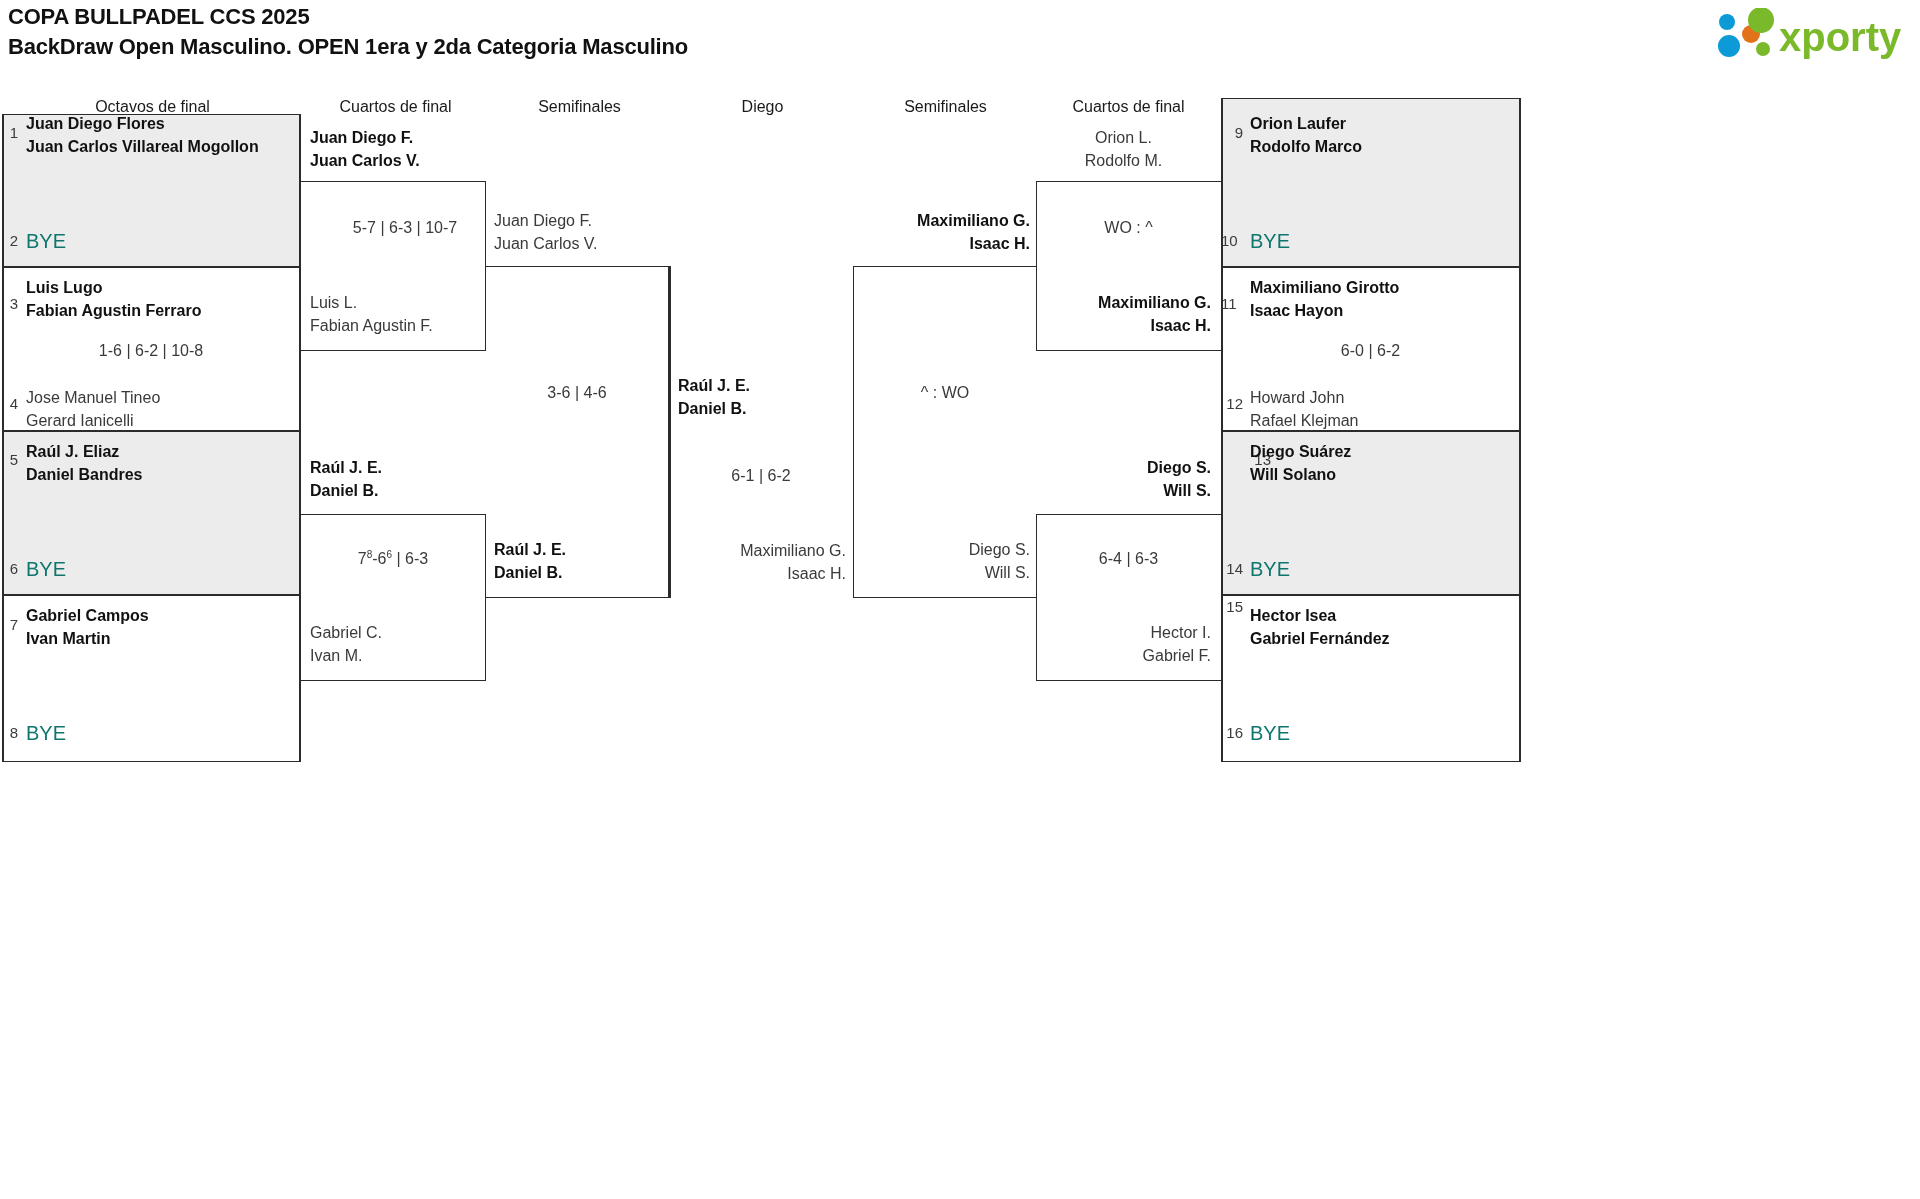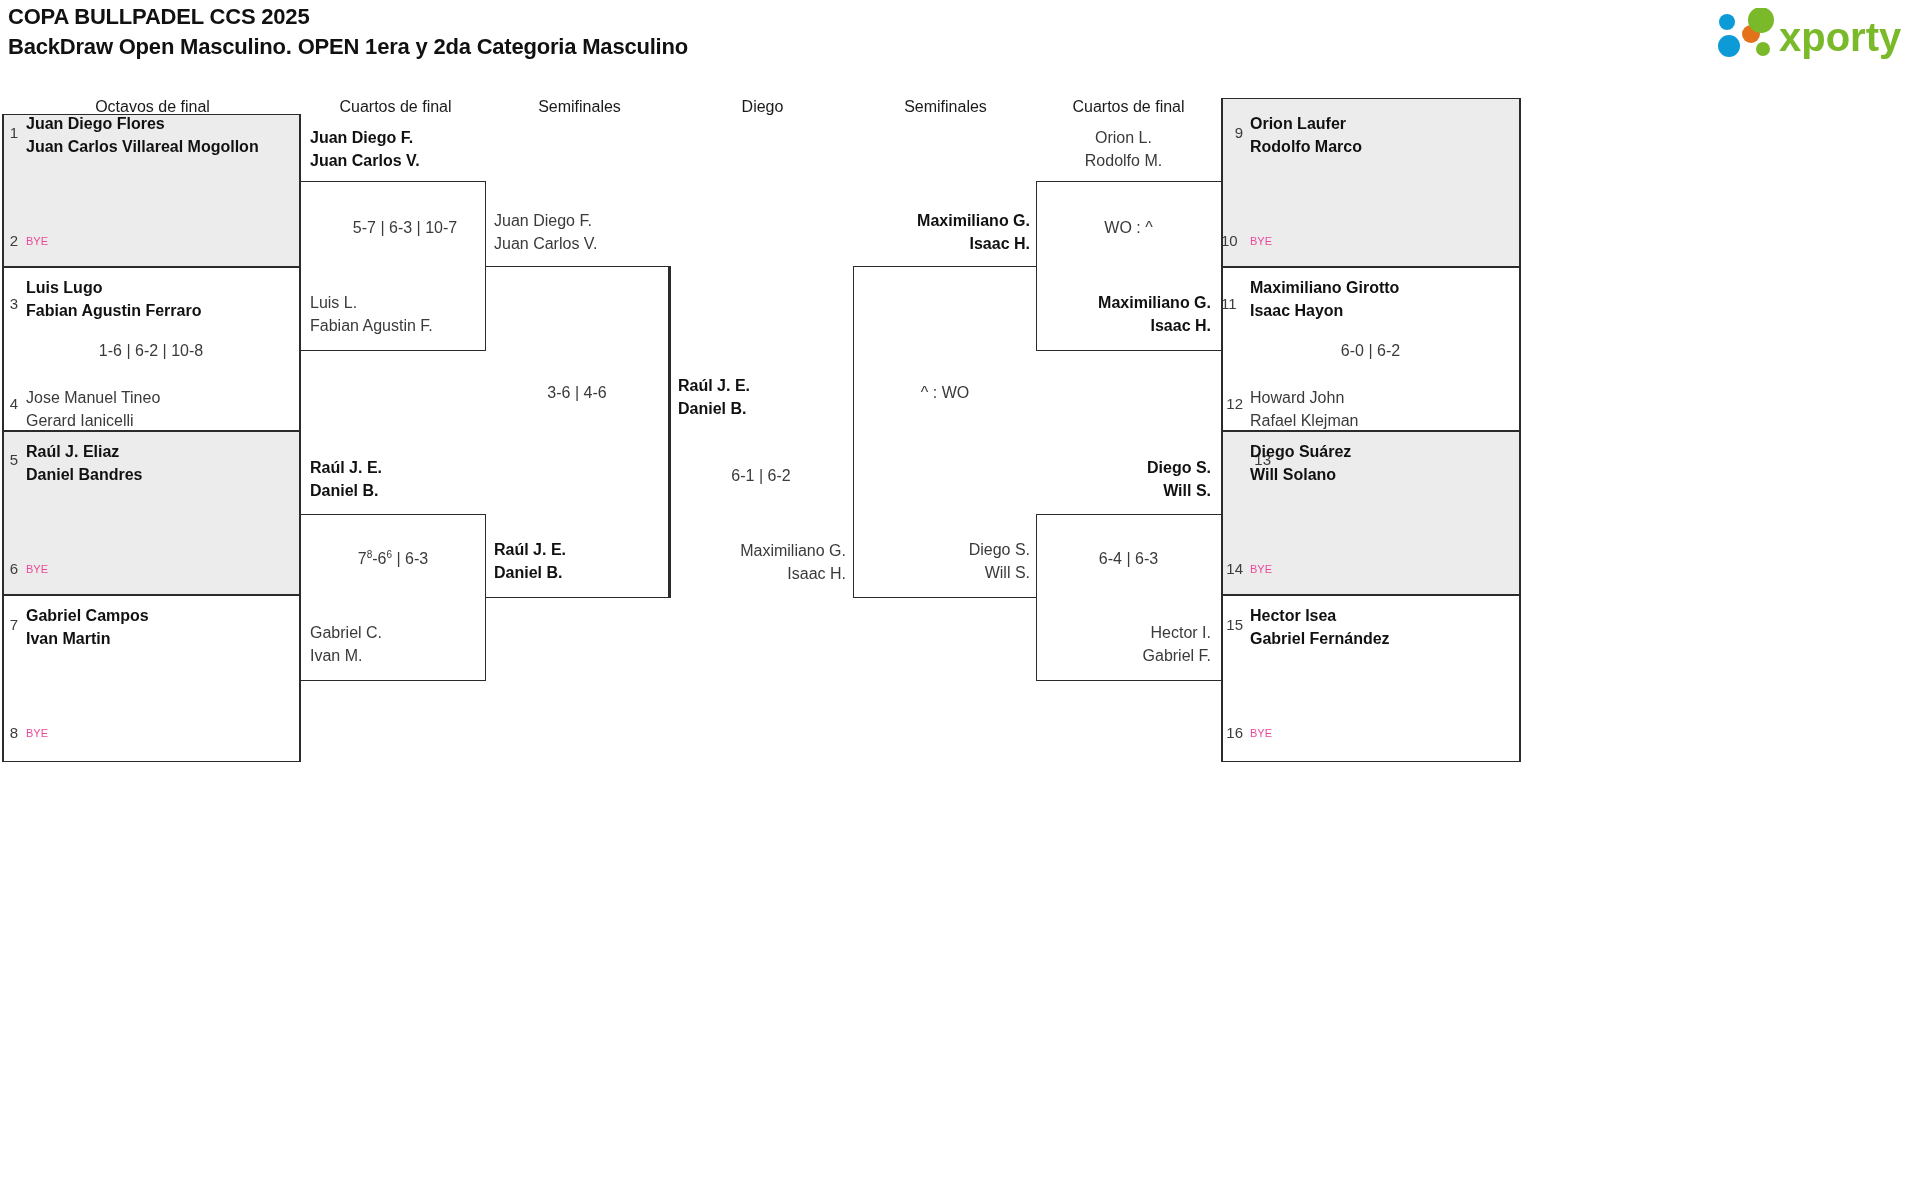--- a/index.html
+++ b/index.html
@@ -45,21 +45,21 @@
     text-align:right;
   }
   .pair{
     position:absolute;font-size:16px;line-height:23px;white-space:nowrap;
   }
   .pair.win{font-weight:bold;color:#111;}
   .pair.lose{font-weight:normal;color:#3a3a3a;}
   .pair.ralign{text-align:right;}
 
   .bye{
-    position:absolute;font-size:11px;color:#ec4899;line-height:20px;
+    position:absolute;font-size:20px;color:#0f766e;line-height:20px;
   }
 
   .score{
     position:absolute;font-size:16px;color:#3a3a3a;white-space:nowrap;
     line-height:20px;text-align:center;
   }
   .score sup{font-size:10px;vertical-align:super;line-height:0;}
 
   
   .conn{
@@ -249,21 +249,21 @@
 <div class="abs slot shaded" style="left:1221px;top:431px;width:299px;height:164px;"></div>
 <div class="abs seed" style="left:1249px;top:452px;width:22px;">13</div>
 <div class="abs pair win" style="left:1250px;top:440px;">
   <div>Diego Suárez</div>
   <div>Will Solano</div>
 </div>
 <div class="abs seed" style="left:1221px;top:561px;width:22px;text-align:right;">14</div>
 <div class="abs bye" style="left:1250px;top:559px;">BYE</div>
 
 <div class="abs slot plain" style="left:1221px;top:595px;width:299px;height:167px;"></div>
-<div class="abs seed" style="left:1221px;top:617px;width:22px;text-align:right;">15</div>
+<div class="abs seed" style="left:1221px;top:599px;width:22px;text-align:right;">15</div>
 <div class="abs pair win" style="left:1250px;top:604px;">
   <div>Hector Isea</div>
   <div>Gabriel Fernández</div>
 </div>
 <div class="abs seed" style="left:1221px;top:725px;width:22px;text-align:right;">16</div>
 <div class="abs bye" style="left:1250px;top:723px;">BYE</div>
 
 <div class="abs vline" style="left:1221px;top:98px;height:664px;"></div>
 <div class="abs vline" style="left:1519px;top:98px;height:664px;"></div>
 

